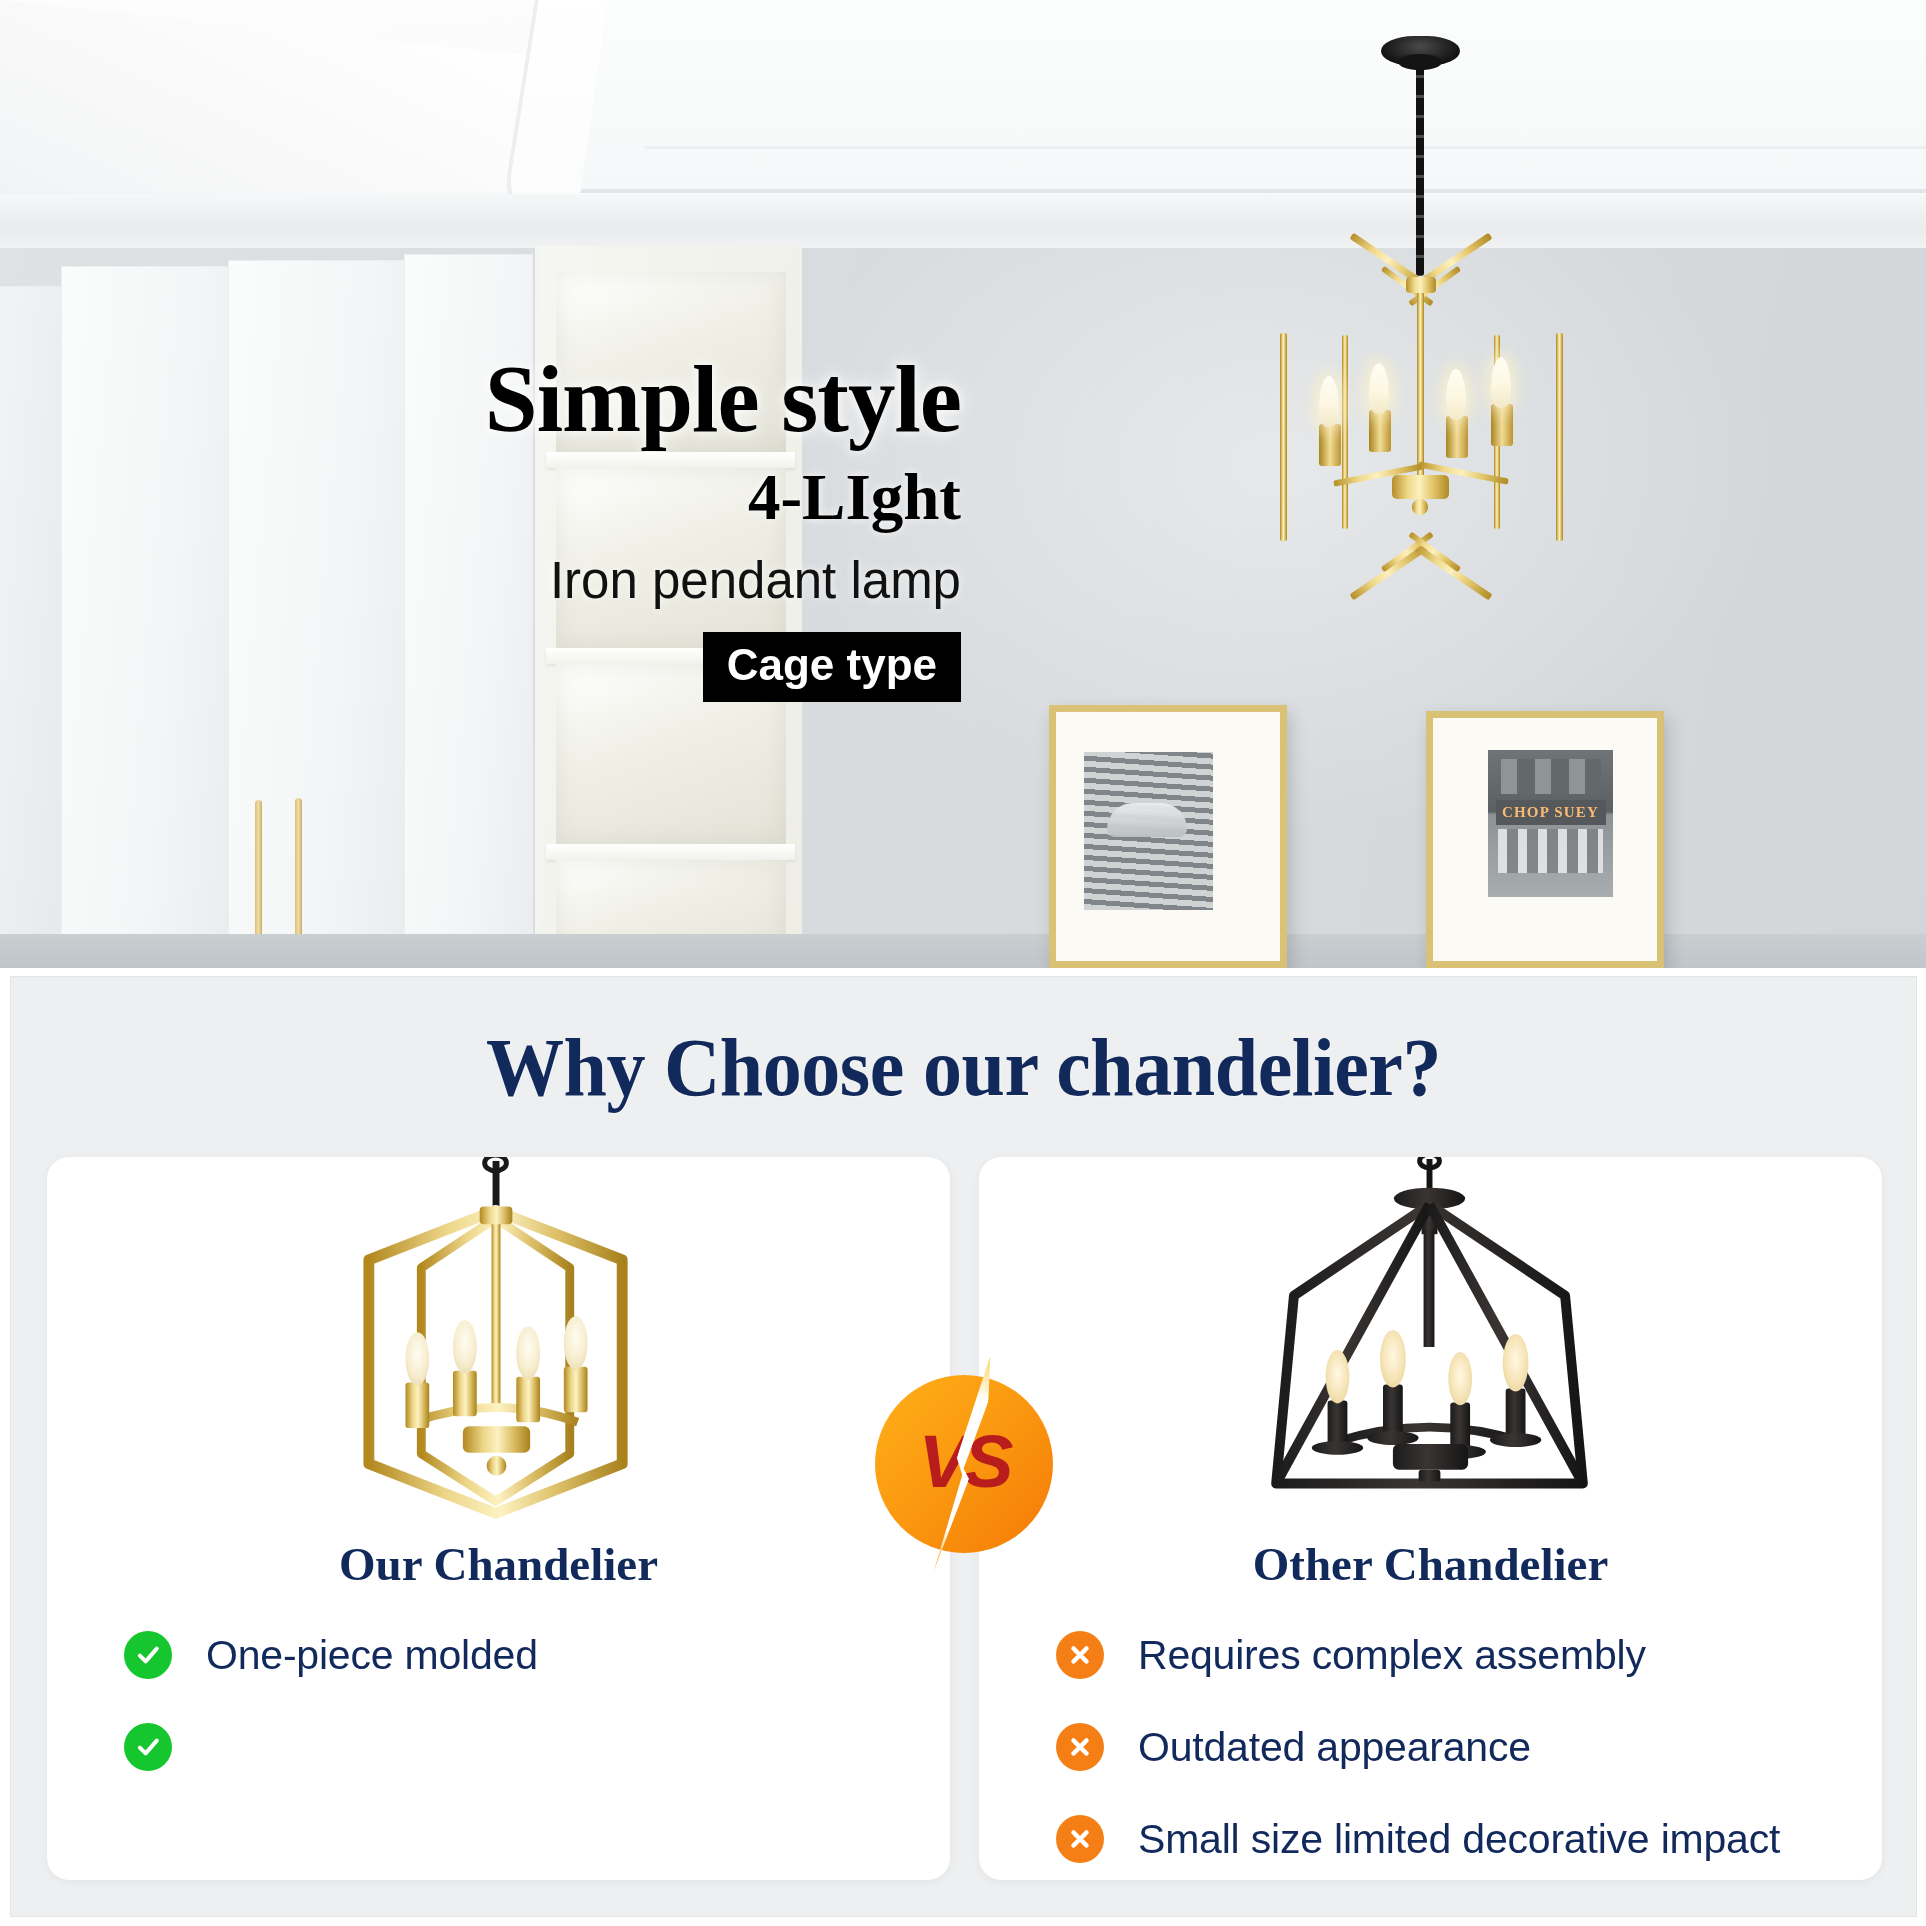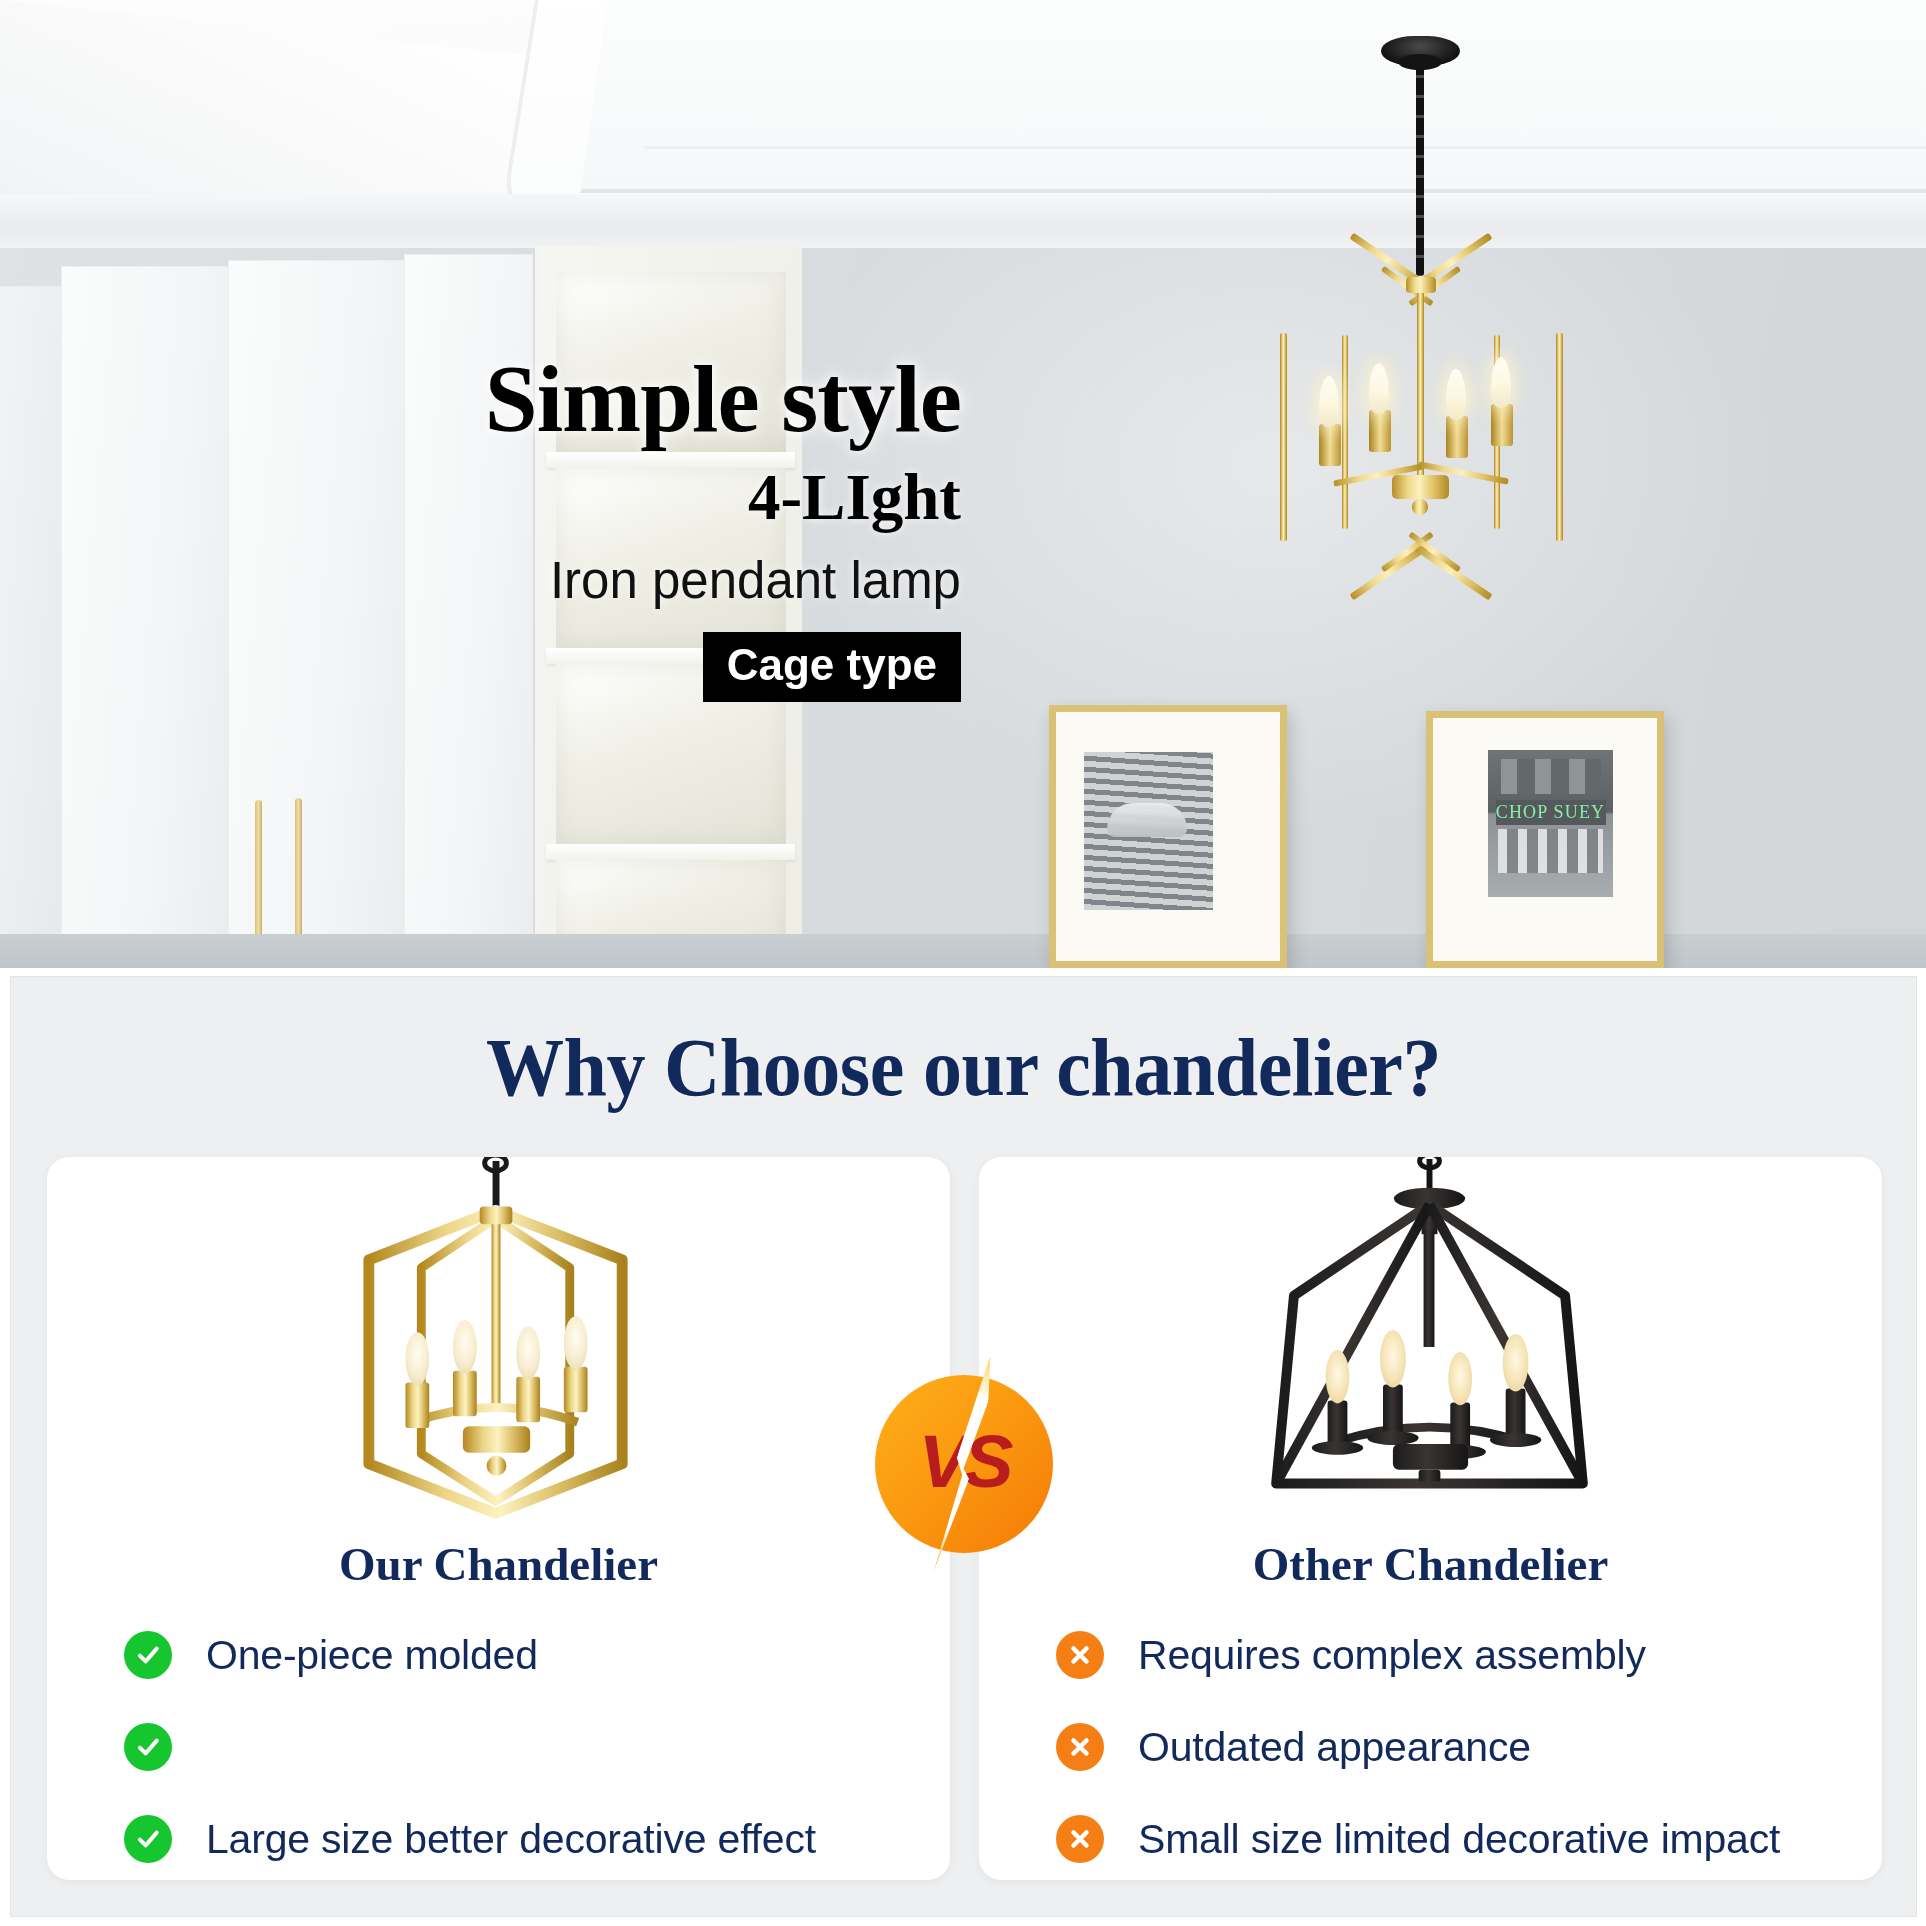--- a/index.html
+++ b/index.html
@@ -182,22 +182,22 @@
   }
   .storefront {
     position: absolute; inset: 0;
     background: linear-gradient(180deg,#6f7477 0%, #5b6063 42%, #8d9295 44%, #a8adb0 100%);
   }
   .sign-band {
     position: absolute; left: 6%; top: 34%; width: 88%; height: 17%;
     background: #55595c; display: flex; align-items: center; justify-content: center;
   }
   .sign-text {
-    color: #86efac; font-family: "Liberation Serif", serif; font-weight: 400;
-    font-size: 18px; letter-spacing: 1.2px;
+    color: #fdba74; font-family: "Liberation Serif", serif; font-weight: 700;
+    font-size: 15px; letter-spacing: 1.2px;
   }
   .sf-cols { position: absolute; left: 8%; top: 54%; width: 84%; height: 30%;
     background: repeating-linear-gradient(90deg,#e9eaeb 0 9px, #7d8184 9px 20px); opacity:.85; }
   .sf-top { position:absolute; left:10%; top:6%; width:80%; height:24%;
     background: repeating-linear-gradient(90deg,#8f9497 0 16px, #63686b 16px 34px); }
 
   
   .compare {
     position: absolute; left: 10px; top: 976px;
     width: 1907px; height: 941px;
@@ -445,28 +445,20 @@
                 </svg>
             </span>
             <span class="bullet-text">One-piece molded</span>
           </div>
           <div class="bullet">
             <span class="bullet-icon pro">
               <svg width="28" height="28" viewBox="0 0 24 24">
                   <path d="M5 12.5 L10 17.5 L19.5 6.5" fill="none" stroke="#fff" stroke-width="3.4" stroke-linecap="round" stroke-linejoin="round"></path>
                 </svg>
             </span>
-          </div>
-          <div class="bullet">
-            <span class="bullet-icon pro">
-              <svg width="28" height="28" viewBox="0 0 24 24">
-                  <path d="M5 12.5 L10 17.5 L19.5 6.5" fill="none" stroke="#fff" stroke-width="3.4" stroke-linecap="round" stroke-linejoin="round"></path>
-                </svg>
-            </span>
-            <span class="bullet-text">Large size better decorative effect</span>
           </div>
         </div>
       </div>
 
       <div class="card">
         <div class="card-photo">
           <svg class="art" viewBox="0 0 912 380">
             <defs>
               <linearGradient id="iron" x1="0" y1="0" x2="1" y2="0">
                 <stop offset="0%" stop-color="#1b1b1b"></stop>

